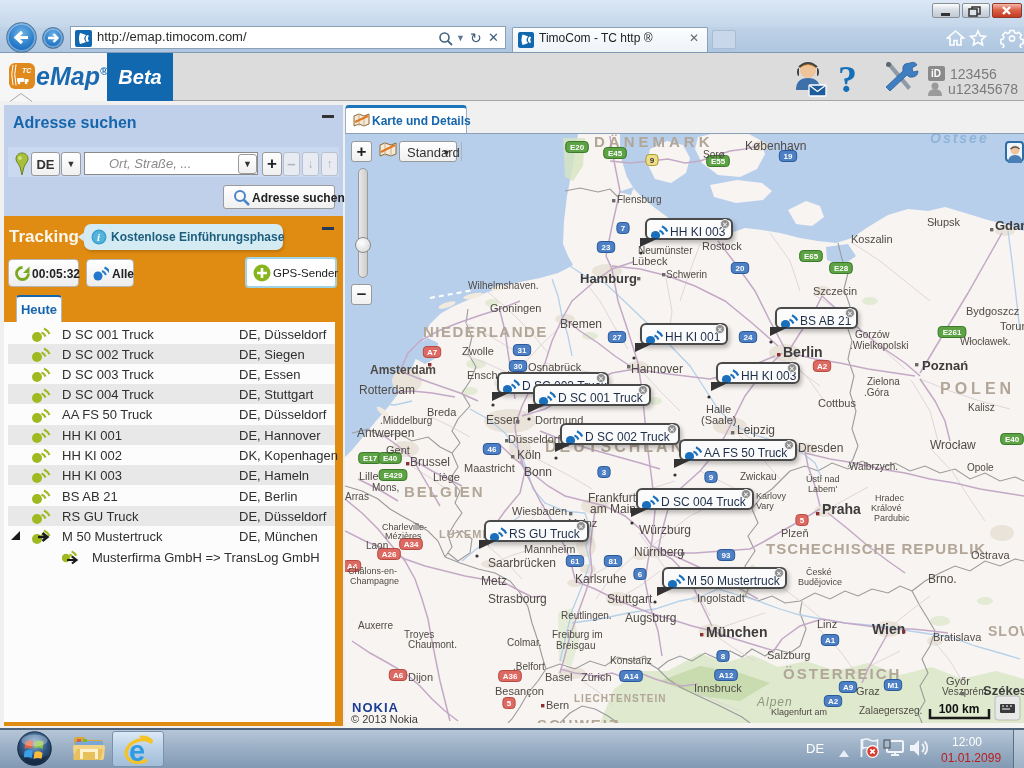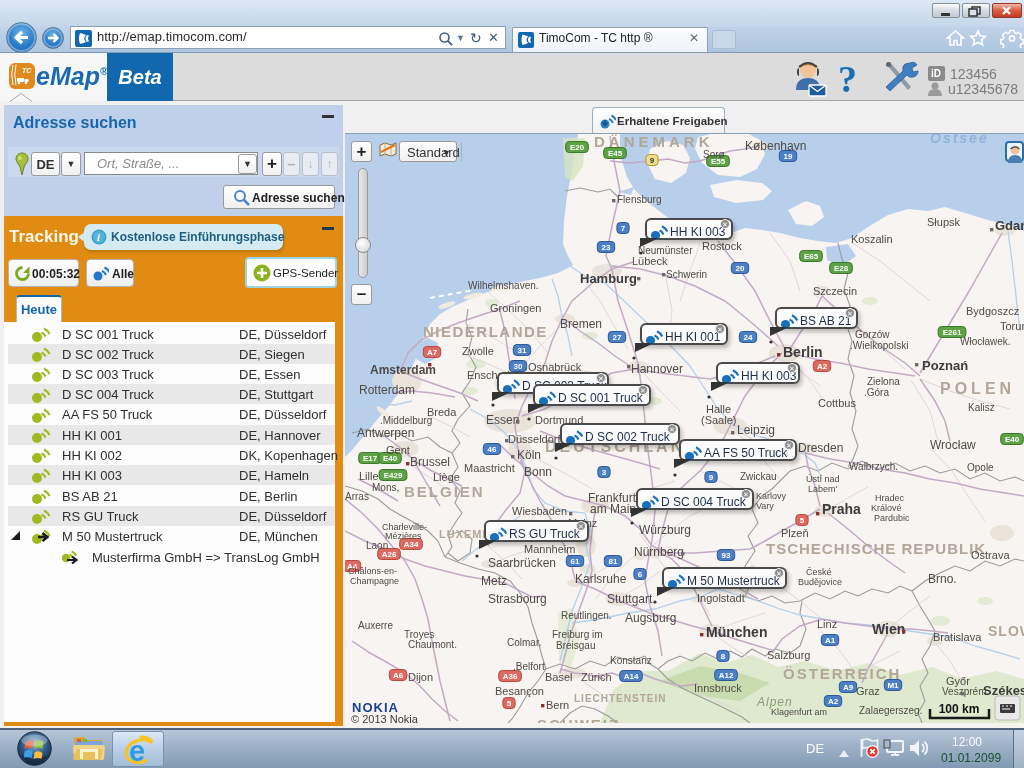--- a/index.html
+++ b/index.html
@@ -29,21 +29,21 @@
 #betabox{left:107px;top:53px;width:66px;height:48px;background:#1268ae;color:#fff;font-size:20px;font-weight:bold;font-style:italic;text-align:center;line-height:48px}
 #hdricons{left:780px;top:58px;width:244px;height:40px}
 
 #adrpanel{left:4px;top:105px;width:339px;height:111px;background:#c0d0ea}
 #adrtitle{left:13px;top:114px;font-size:16px;font-weight:bold;color:#1566ac}
 .collmin{width:12px;height:3px;background:#333}
 #adrrowstrip{left:8px;top:147px;width:331px;height:30px;background:#cbd9f0}
 .btn{background:linear-gradient(#ffffff,#f0f0f0);border:1px solid #9a9a9a;border-radius:3px}
 .btn.dis{background:#e8ecf2;border-color:#b8c0cc}
 #detxt{font-size:13px;color:#333;font-weight:bold}
-#ortinput{left:84px;top:152px;width:174px;height:23px;background:#fff;border:1px solid #8a8a8a;font-size:13px;font-style:italic;color:#8a8a8a;line-height:21px;padding-left:12px}
+#ortinput{left:84px;top:152px;width:174px;height:23px;background:#fff;border:1px solid #8a8a8a;font-size:13px;font-style:italic;color:#8a8a8a;line-height:21px;padding-left:24px}
 #adrsearchbtn{left:223px;top:185px;width:112px;height:24px}
 
 #trackpanel{left:4px;top:216px;width:339px;height:510px;background:#e08c12}
 #tracktable{left:4px;top:322px;width:331px;height:400px;background:#fcfcfc}
 #tracktitle{left:9px;top:227px;font-size:17px;font-weight:bold;color:#fdf8ee}
 #pill{left:84px;top:224px;width:199px;height:26px;background:#d5ebf4;border-radius:7px;box-shadow:1px 2px 3px rgba(120,70,0,.35)}
 #pillarrow{left:78px;top:231px;width:0;height:0;border-top:6px solid transparent;border-bottom:6px solid transparent;border-right:8px solid #d5ebf4}
 .trbtn{top:259px;height:28px;background:linear-gradient(#ffffff,#ededed);border:1px solid #b5b5b5;border-radius:4px;font-size:13px;font-weight:bold;color:#222}
 #gpsbtn{left:245px;top:257px;width:92px;height:31px;background:#fff;border:2px solid #9fd3e6;border-radius:4px}
 #heutetab{left:16px;top:295px;width:46px;height:27px;background:#fcfcfc;border:1px solid #b0b8c8;border-bottom:none;border-top:2px solid #1566ac;border-radius:4px 4px 0 0;color:#1566ac;font-weight:bold;font-size:13px;text-align:center;line-height:25px}
@@ -301,28 +301,27 @@
           <circle cx="5" cy="9" r="4.2" fill="#9fb920"></circle>
           <path d="M8.5 5.5 a6 6 0 0 1 3.5 3.5" fill="none" stroke="#9fb920" stroke-width="2"></path>
           <path d="M10.7 2.3 a9.5 9.5 0 0 1 4.5 4.5" fill="none" stroke="#9fb920" stroke-width="2"></path>
           <path d="M6 11 h9 m-4 -3.5 l4.5 3.5 -4.5 3.5" stroke="#1a1a1a" stroke-width="2.2" fill="none"></path>
         </g>
 </svg>
 </div>
 
 <div class="abs" style="left:345px;top:101px;width:679px;height:32px;background:#f0f0f0"></div>
 <div class="abs" id="maptabs">
-<div class="abs mtab" id="mtab3" style="left:247px;width:133px">
-        <svg width="18" height="17" style="position:absolute;left:5px;top:4px">
-          <circle cx="7" cy="12" r="4.5" fill="#2b80c4"></circle>
-          <path d="M11 7 a7 7 0 0 1 4 4" fill="none" stroke="#2b80c4" stroke-width="2"></path>
-          <path d="M13.5 3.5 a11 11 0 0 1 4.5 4.5" fill="none" stroke="#2b80c4" stroke-width="2"></path>
-          <path d="M7 8 v5 m-2.5 -2.5 l2.5 3 2.5 -3" stroke="#14508c" stroke-width="1.6" fill="none"></path>
-        </svg>
-        <span style="position:absolute;left:24px;top:7px;font-size:11.5px">Erhaltene Freigaben</span>
+<div class="abs mtab" id="mtab1" style="width:122px">
+        <svg width="17" height="15" style="position:absolute;left:7px;top:5px">
+          <path d="M1 3 l5 -2 5 2 5 -2 v10 l-5 2 -5 -2 -5 2z" fill="#f5e9d8" stroke="#8a6a3a" stroke-width="1"></path>
+          <path d="M6 1 v12 M11 3 v10" stroke="#c8b090" stroke-width="1"></path>
+          <path d="M2 9 l13 -6" stroke="#e07820" stroke-width="2"></path>
+        </svg>
+        <span style="position:absolute;left:26px;top:6px">Karte und Details</span>
       </div>
 </div>
 <div class="abs" id="mapwrap"><svg id="mapsvg" width="679" height="589" viewBox="345 133 679 589">
         <rect x="345" y="133" width="679" height="589" fill="#f8f4f1"></rect>
 <polygon points="345,133 578,133 575,150 572,170 567,195 564,220 563,243 568,255 573,264 566,268 558,272 540,277 520,281 505,285 488,291 470,298 452,306 440,313 430,323 424,335 420,348 414,362 407,378 398,393 388,406 376,420 363,436 352,449 345,456" fill="#b8cfec"></polygon>
 <polygon points="620,133 1024,133 1024,230 1008,224 988,219 965,212 945,206 928,210 908,208 888,214 868,226 852,237 836,242 818,240 800,237 780,232 762,229 745,227 728,233 712,231 698,230 684,225 670,218 655,207 643,197 634,188 627,176 622,160 620,145" fill="#b8cfec"></polygon>
 <polygon points="415,345 428,337 438,342 436,357 425,363 416,358" fill="#b8cfec"></polygon>
 <polygon points="826,246 848,243 856,255 842,265 827,259" fill="#b8cfec"></polygon>
 <polygon points="700,229 714,219 720,230" fill="#b8cfec"></polygon>
 <polygon points="618,191 634,186 631,194" fill="#b8cfec"></polygon>
@@ -993,15 +992,15 @@
 <div class="abs" style="left:883px;top:739px"><svg width="22" height="18">
           <rect x="4" y="2" width="16" height="11" rx="1" fill="none" stroke="#f0f4f8" stroke-width="2"></rect>
           <path d="M8 16 h8 M12 13 v3" stroke="#f0f4f8" stroke-width="2"></path>
           <rect x="1" y="1" width="6" height="8" fill="#a8b8c8" stroke="#404a55" stroke-width="1"></rect>
         </svg></div>
 <div class="abs" style="left:908px;top:738px"><svg width="22" height="20">
           <path d="M2 7 h4 l5 -5 v16 l-5 -5 h-4z" fill="#f0f4f8"></path>
           <path d="M14 6 a5 5 0 0 1 0 8 M16.5 3.5 a9 9 0 0 1 0 13" stroke="#f0f4f8" stroke-width="1.8" fill="none"></path>
         </svg></div>
 <div class="abs" style="left:952px;top:735px;color:#fff;font-size:12px">12:00</div>
-<div class="abs" style="left:941px;top:751px;color:#14532d;font-size:12px">01.01.2099</div>
+<div class="abs" style="left:941px;top:751px;color:#b91c1c;font-size:12px">01.01.2099</div>
 <div class="abs" style="left:1013px;top:730px;width:11px;height:38px;background:linear-gradient(#c4d2e0,#9fb2c6);border-left:1px solid #5a6e84"></div>
 </div>
 </div>
 </body></html>

